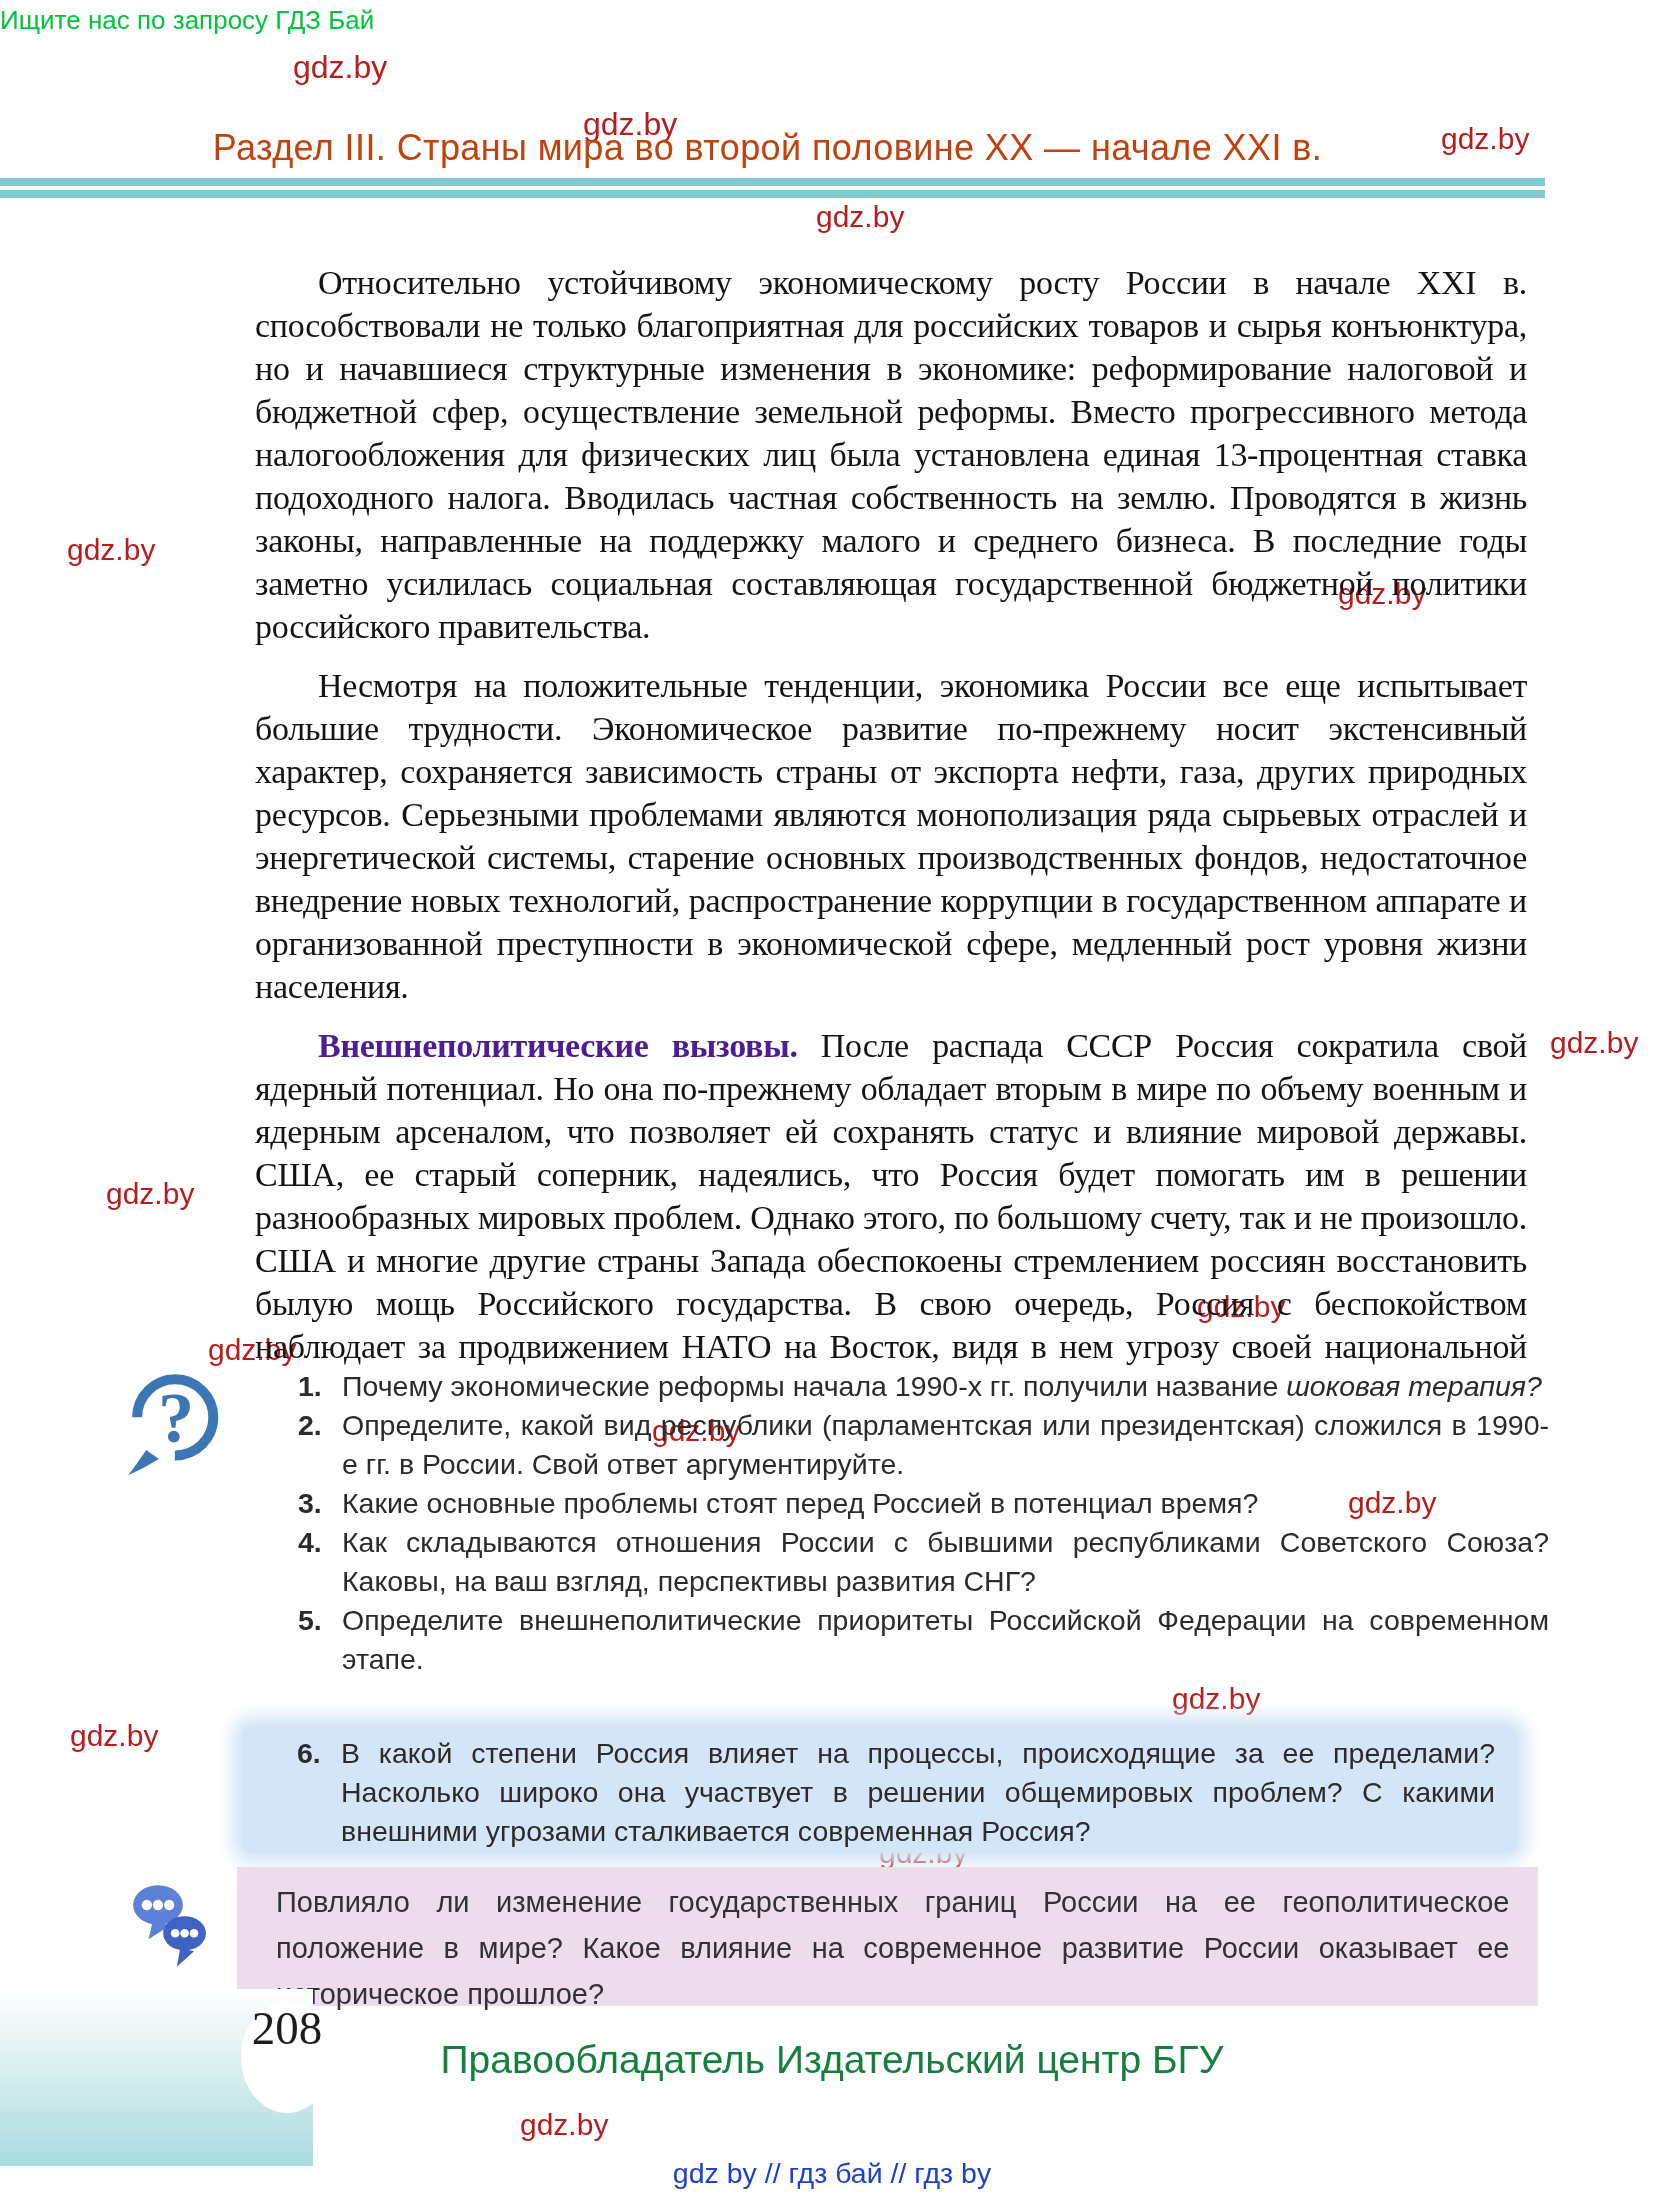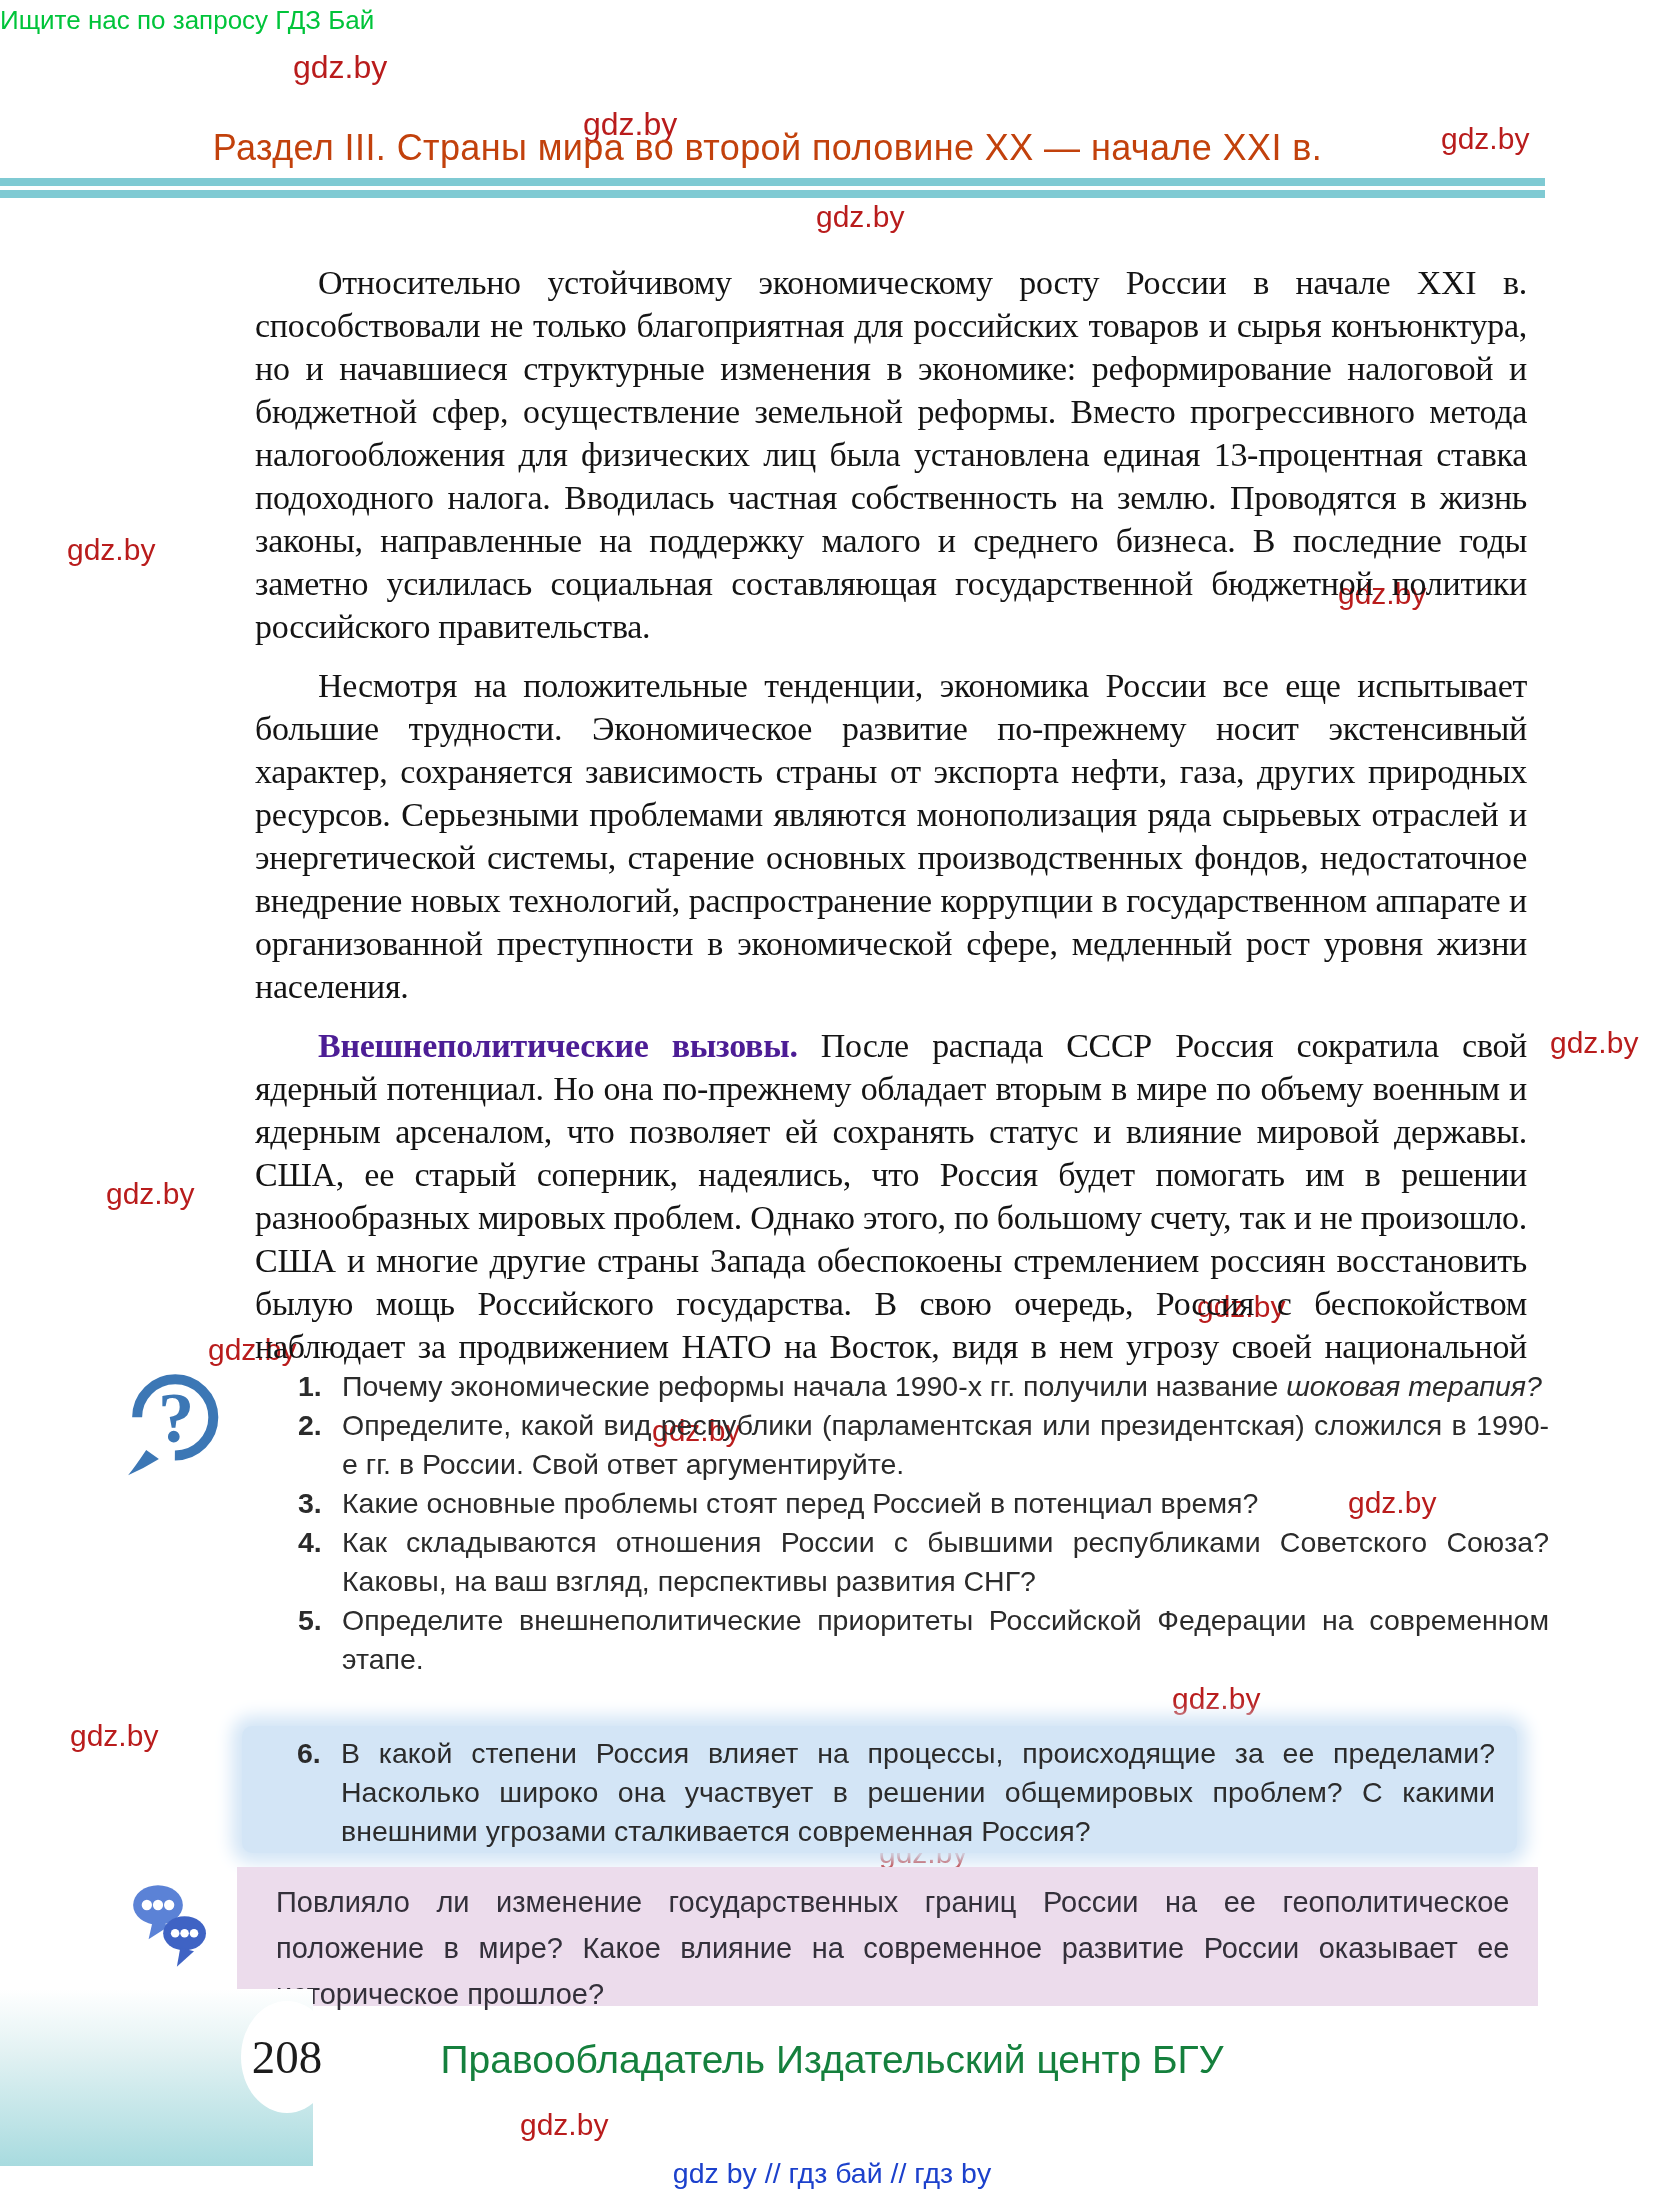--- a/index.html
+++ b/index.html
@@ -41,21 +41,21 @@
     font-size:28.5px;line-height:39px;color:#2b2b2b;}
   
   .discussion-box{position:absolute;left:237px;top:1867px;width:1301px;height:139px;
     background:#ecdcec;padding:11.7px 28.5px 0 39px;box-sizing:border-box;
     font-size:29px;line-height:46px;color:#33303a;text-align:justify;}
   .chat-icon{position:absolute;left:127px;top:1881px;width:86px;height:96px;}
   
   .teal-block{position:absolute;left:0;top:1989px;width:313px;height:177px;
     background:linear-gradient(180deg,#ffffff 0%,#e3f2f3 35%,#a8dbdf 100%);}
   .page-badge{position:absolute;left:241px;top:2001px;width:92px;height:112px;
-    background:#ffffff;border-radius:50%;display:flex;align-items:center;justify-content:center;
+    background:#ffffff;border-radius:50%;display:flex;align-items:flex-start;justify-content:center;
     font-family:"Liberation Serif",serif;font-size:47px;color:#1c1c1c;}
   .copyright{position:absolute;left:0;top:2038px;width:1664px;text-align:center;
     color:#15803d;font-size:39px;}
   .footer-links{position:absolute;left:0;top:2157px;width:1664px;text-align:center;
     color:#1c41cc;font-size:28.5px;}
 </style>
 </head>
 <body>
 
 <div class="page">

